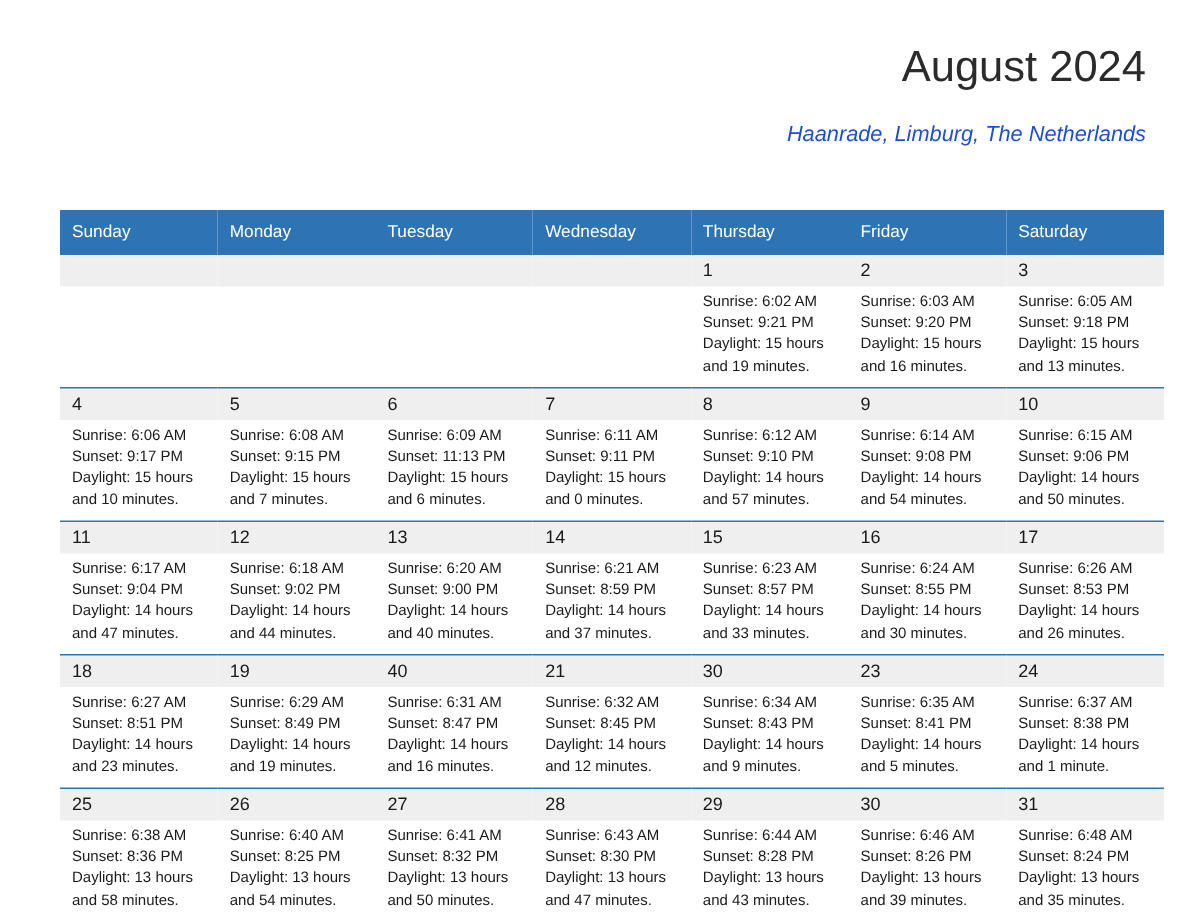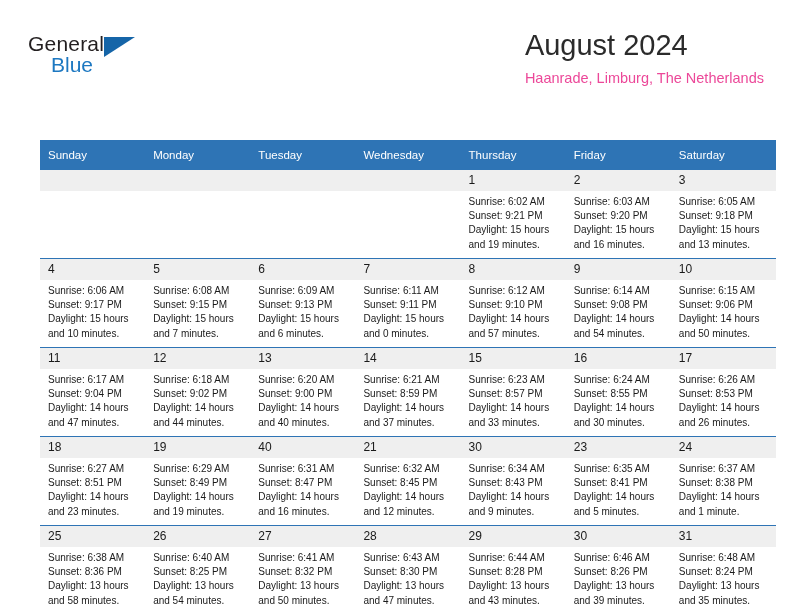--- a/index.html
+++ b/index.html
@@ -60,35 +60,36 @@
     width: 0;
     height: 0;
     border-left: 31px solid #1565a8;
     border-bottom: 20px solid transparent;
   }
 
   .title-block {
     position: absolute;
     right: 0;
     top: 0;
-    text-align: left;
+    text-align: right;
   }
   .month-title {
     font-size: 29px;
     color: #2b2b2b;
     line-height: 34px;
     font-weight: normal;
     white-space: nowrap;
   }
   .location {
     font-size: 14.5px;
-    color: #ec4899;
+    color: #1d4ed8;
     line-height: 20px;
-    margin-top: 6px;
+    margin-top: 18px;
     white-space: nowrap;
+    font-style: italic;
   }
 
   
   .calendar {
     position: absolute;
     left: 40px;
     top: 105px;
     width: 736px;
     border-collapse: collapse;
     table-layout: fixed;
@@ -141,25 +142,20 @@
     visibility: hidden;
   }
 </style>
 </head>
 <body>
 
 <div class="page">
 
   <div class="header">
 
-    <div class="logo">
-      <span class="logo-general">General</span>
-      <span class="logo-triangle"></span>
-      <span class="logo-blue">Blue</span>
-    </div>
 
     <div class="title-block">
       <div class="month-title">August 2024</div>
       <div class="location">Haanrade, Limburg, The Netherlands</div>
     </div>
 
   </div>
 
   <table class="calendar">
     <thead>
@@ -274,21 +270,21 @@
                 <div>Daylight: 15 hours</div>
                 <div>and 7 minutes.</div>
               </div>
             </div>
           </td>
           <td class="day-cell">
             <div class="cell-inner">
               <div class="day-number">6</div>
               <div class="day-info">
                 <div>Sunrise: 6:09 AM</div>
-                <div>Sunset: 9:13 PM</div>
+                <div>Sunset: 11:13 PM</div>
                 <div>Daylight: 15 hours</div>
                 <div>and 6 minutes.</div>
               </div>
             </div>
           </td>
           <td class="day-cell">
             <div class="cell-inner">
               <div class="day-number">7</div>
               <div class="day-info">
                 <div>Sunrise: 6:11 AM</div>

